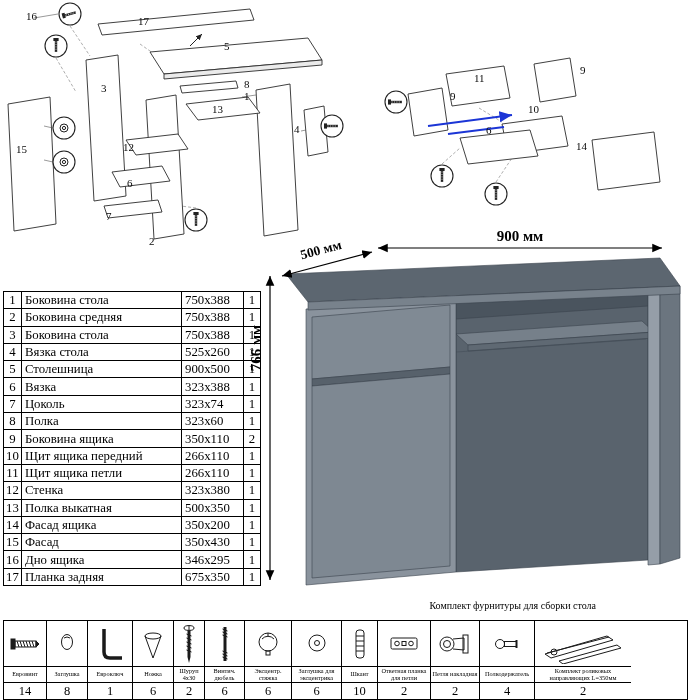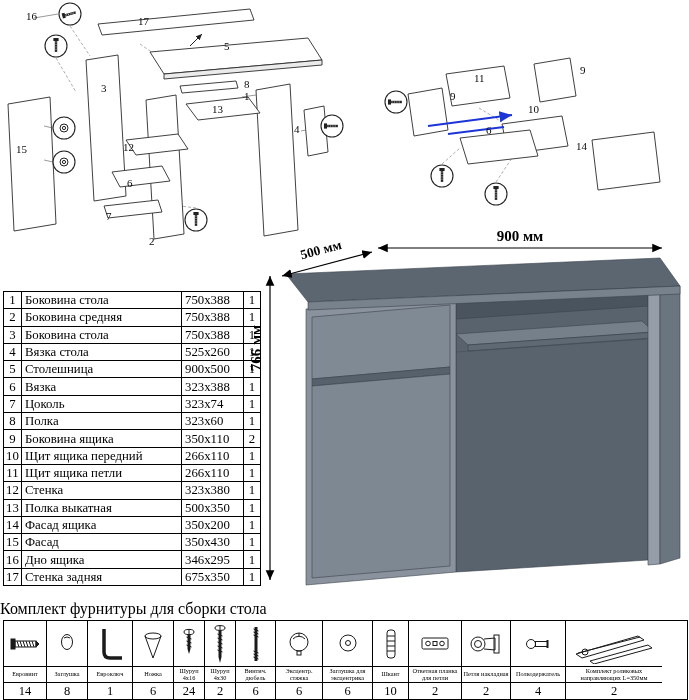--- a/index.html
+++ b/index.html
@@ -13,21 +13,21 @@
   .diagram-left{position:absolute;left:0;top:0}
   .diagram-right{position:absolute;left:384px;top:52px}
   .desk{position:absolute;left:250px;top:228px}
   .parts-table{position:absolute;left:3px;top:291px;border-collapse:collapse;background:#fff}
   .parts-table td{border:1px solid #000;font-size:12.8px;height:16.3px;line-height:16px;
                   padding:0 3px;white-space:nowrap}
   .parts-table td.c-num{width:13px;text-align:center;padding:0 2px}
   .parts-table td.c-name{width:153px}
   .parts-table td.c-size{width:55px}
   .parts-table td.c-qty{width:12px;text-align:center;padding:0 2px}
-  .hw-title{position:absolute;top:600px;left:0;width:596px;text-align:left;font-size:16px}
+  .hw-title{position:absolute;top:600px;left:0;width:596px;text-align:right;font-size:10px}
   .hw-table{position:absolute;left:3px;top:620px;width:683px;height:78px;display:flex;
             border:1px solid #000;background:#fff}
   .hw-cell{display:flex;flex-direction:column;border-right:1px solid #000;overflow:hidden}
   .hw-cell:last-child{border-right:none}
   .hw-icon{height:45px;display:flex;align-items:center;justify-content:center;border-bottom:1px solid #000}
   .hw-label{height:15px;border-bottom:1px solid #000;font-size:6.3px;line-height:6.7px;
             display:flex;align-items:center;justify-content:center;text-align:center;padding:0 1px}
   .hw-qty{flex:1;display:flex;align-items:center;justify-content:center;font-size:12.5px}
 </style>
 </head>
@@ -261,21 +261,21 @@
           <td class="c-qty">1</td>
         </tr>
       <tr>
           <td class="c-num">16</td>
           <td class="c-name">Дно ящика</td>
           <td class="c-size">346x295</td>
           <td class="c-qty">1</td>
         </tr>
       <tr>
           <td class="c-num">17</td>
-          <td class="c-name">Стенка задняя</td>
+          <td class="c-name">Планка задняя</td>
           <td class="c-size">675x350</td>
           <td class="c-qty">1</td>
         </tr>
     </tbody>
   </table>
 
   <svg class="desk" width="439" height="372" viewBox="0 0 439 372">
     <defs>
       <marker id="arrD" viewBox="0 0 10 10" refX="9" refY="5" markerWidth="9" markerHeight="9" orient="auto-start-reverse">
         <path d="M0,1 L9,5 L0,9 z" fill="#000"></path>
@@ -363,37 +363,20 @@
           <ellipse cx="16" cy="12" rx="8" ry="3"></ellipse>
               <path d="M8,12 L16,34 L24,12"></path>
             </g>
           </svg>
       </div>
       <div class="hw-label">Ножка</div>
       <div class="hw-qty">6</div>
     </div>
 
 
-    <div class="hw-cell" style="flex:0 0 30px">
-      <div class="hw-icon">
-        <svg width="24" height="40" viewBox="0 0 24 40">
-            <g stroke="#1a1a1a" fill="none">
-          <ellipse cx="12" cy="8" rx="5" ry="2.6"></ellipse>
-              <line x1="12" y1="5.4" x2="12" y2="10.6"></line>
-          <line x1="12" y1="10.6" x2="12" y2="25" stroke-width="3"></line>
-          <line x1="9.5" y1="13" x2="14.5" y2="15"></line>
-              <line x1="9.5" y1="17" x2="14.5" y2="19"></line>
-          <line x1="9.5" y1="21" x2="14.5" y2="23"></line>
-          <path d="M10.5,25 L12,30 L13.5,25 z" fill="#1a1a1a" stroke="none"></path>
-            </g>
-          </svg>
-      </div>
-      <div class="hw-label">Шуруп 4x16</div>
-      <div class="hw-qty">24</div>
-    </div>
 
     <div class="hw-cell" style="flex:0 0 30px">
       <div class="hw-icon">
         <svg width="24" height="42" viewBox="0 0 24 42">
             <g stroke="#1a1a1a" fill="none">
           <ellipse cx="12" cy="5" rx="5" ry="2.4"></ellipse>
               <line x1="12" y1="2.6" x2="12" y2="7.4"></line>
           <line x1="12" y1="7.4" x2="12" y2="34" stroke-width="3"></line>
           <line x1="9.5" y1="11" x2="14.5" y2="13"></line>
               <line x1="9.5" y1="15" x2="14.5" y2="17"></line>

